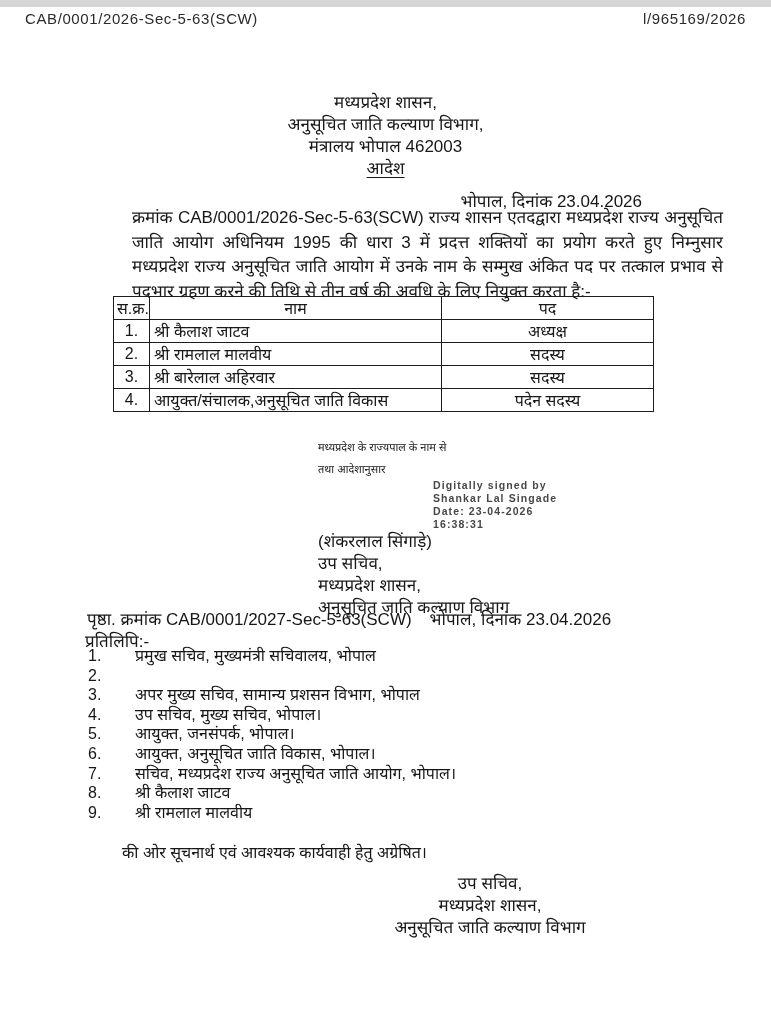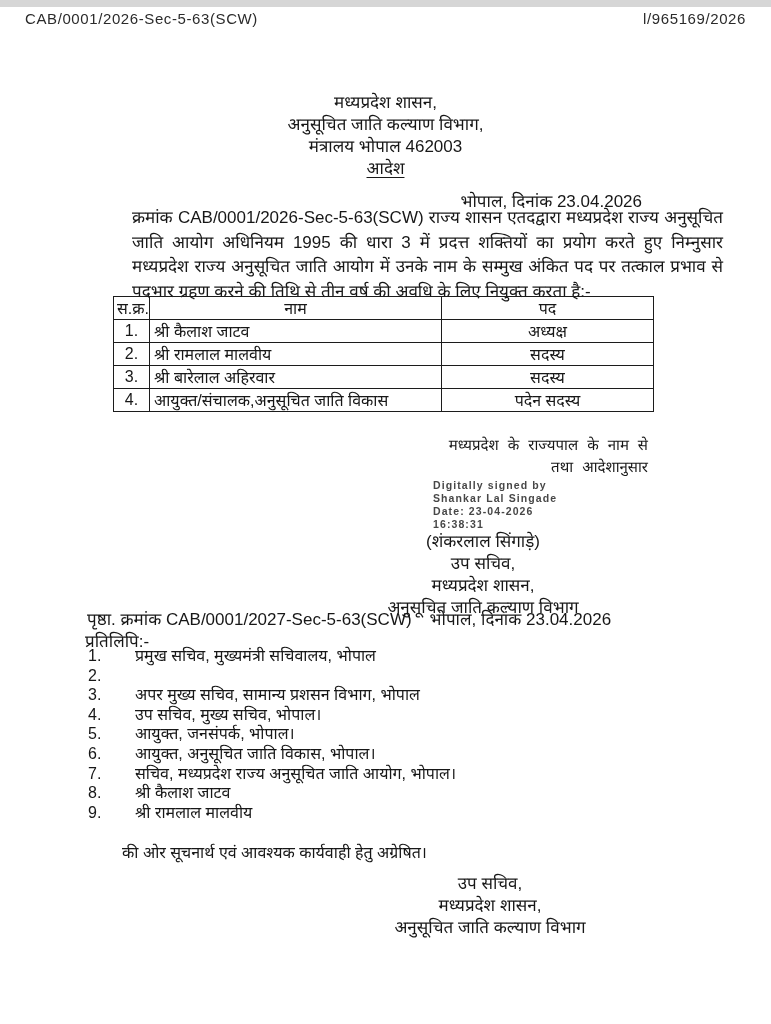--- a/index.html
+++ b/index.html
@@ -37,29 +37,29 @@
     font-weight:normal;overflow:hidden;white-space:nowrap;
   }
   .col-sno{width:36px;}
   .col-name{width:292px;}
   .col-post{width:212px;}
   td.sno{text-align:center;}
   td.name{text-align:left;}
   td.post,th{text-align:center;}
   table.order th.h-sno{text-align:left;padding-left:3px;}
 
-  .onbehalf{position:absolute;left:318px;top:436px;width:330px;text-align:right;font-size:15px;line-height:22px;color:#171717;font-family:Liberation Mono, monospace;}
+  .onbehalf{position:absolute;left:318px;top:436px;width:330px;text-align:left;font-size:11px;line-height:22px;color:#171717;}
 
   .digisig{
     position:absolute;left:433px;top:479px;
     font-size:10.5px;line-height:13px;font-weight:bold;
     letter-spacing:1.1px;color:#474747;
   }
 
-  .signer{position:absolute;left:318px;top:531px;width:330px;text-align:center;font-size:17px;line-height:22px;color:#171717;}
+  .signer{position:absolute;left:318px;top:531px;width:330px;font-size:17px;line-height:22px;color:#171717;}
 
   .endorse-line{position:absolute;left:87px;top:607px;font-size:17px;color:#171717;white-space:nowrap;}
   .endorse-line .pd{margin-left:18px;}
   .copy-label{position:absolute;left:85px;top:629px;font-size:17px;color:#171717;}
 
   .copy-list{position:absolute;left:88px;top:646px;font-size:16px;line-height:19.6px;color:#171717;}
   .copy-list .row{display:flex;}
   .copy-list .no{width:47px;flex:0 0 47px;}
   .closing{position:absolute;left:122px;top:841px;font-size:16px;color:#171717;}
 

